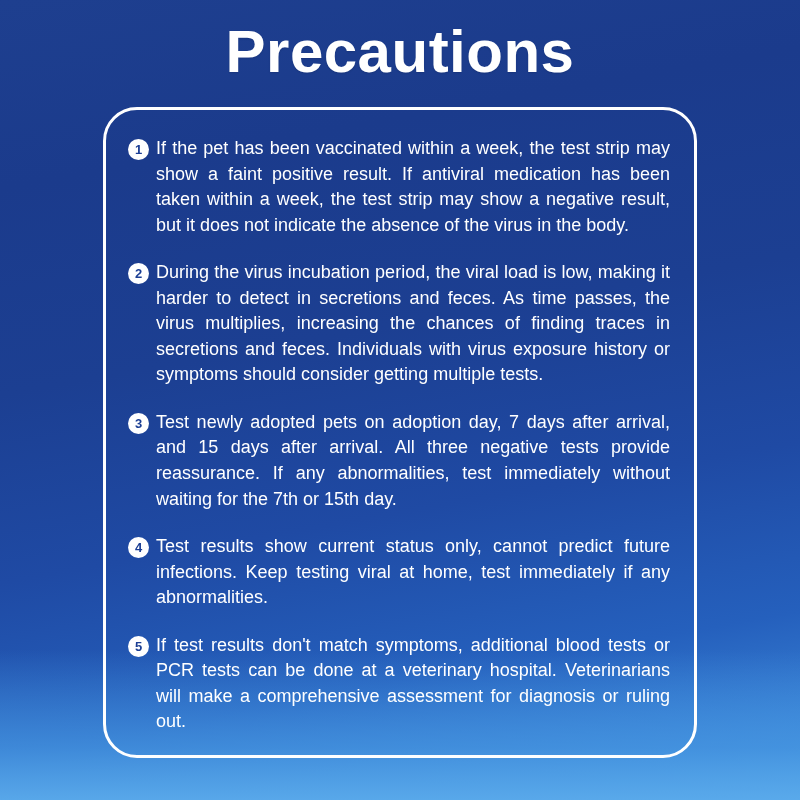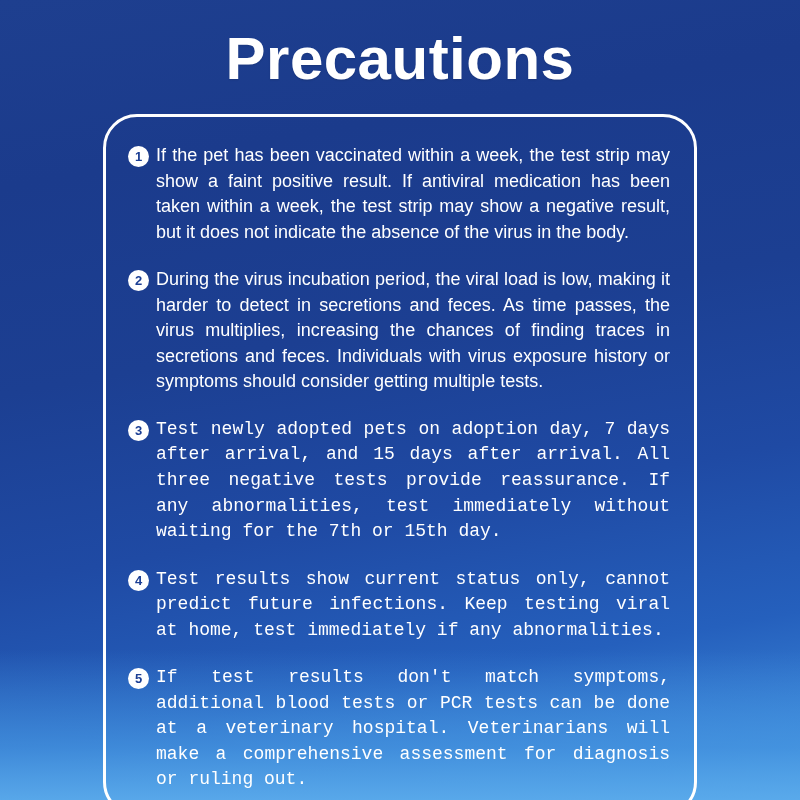--- a/index.html
+++ b/index.html
@@ -35,21 +35,21 @@
     pointer-events: none;
   }
   .title {
     position: relative;
     z-index: 2;
     text-align: center;
     color: #ffffff;
     font-size: 60px;
     font-weight: bold;
     letter-spacing: 0.5px;
-    padding-top: 26px;
+    padding-top: 19px;
     line-height: 1.1;
     text-shadow: 0 1px 2px rgba(0,0,0,0.12);
   }
   .card {
     position: relative;
     z-index: 2;
     margin: 22px auto 0 auto;
     width: 594px;
     min-height: 644px;
     border: 3px solid #ffffff;
@@ -83,21 +83,20 @@
     color: #ffffff;
     font-size: 18px;
     line-height: 1.42;
     text-align: justify;
     text-justify: inter-word;
     hyphens: auto;
     max-width: 528px;
   }
   .item-3 .text, .item-4 .text, .item-5 .text {
     text-align: justify;
-    font-family: Liberation Mono, monospace;
   }
 </style>
 </head>
 <body>
 
 <div class="poster">
 
   <div class="title">Precautions</div>
 
   <div class="card">

